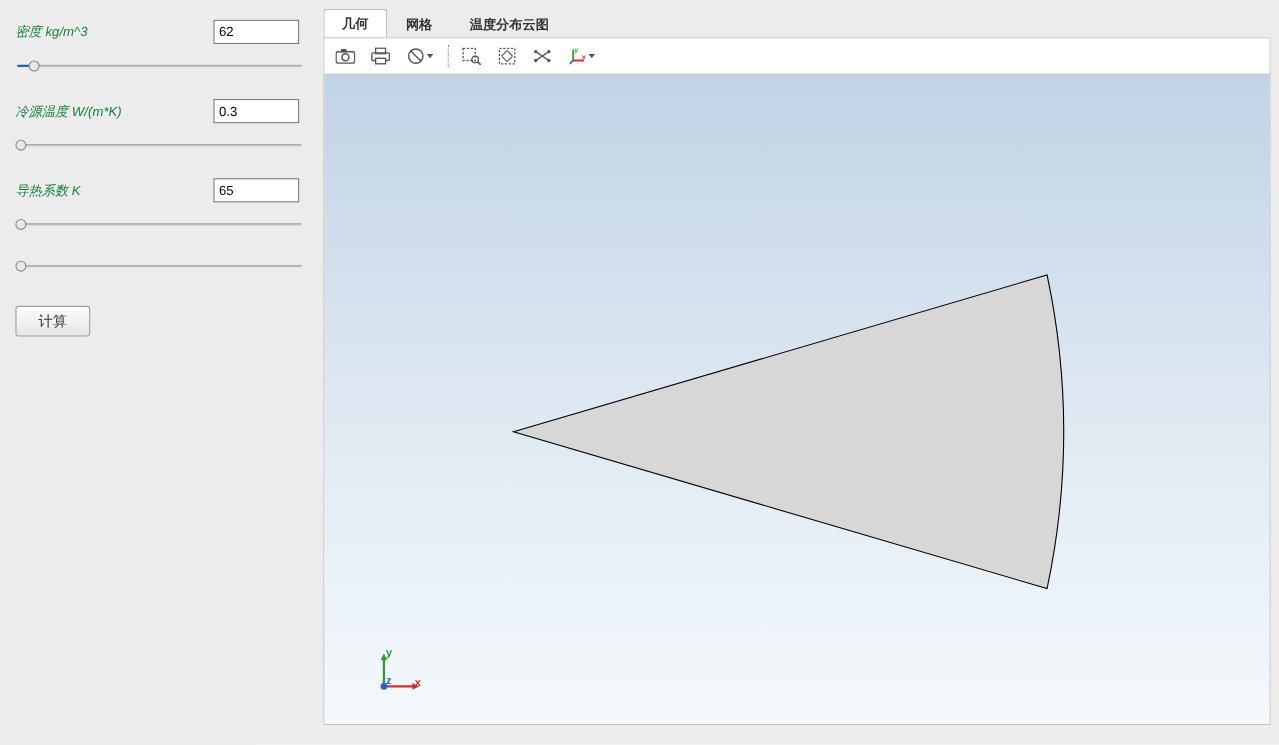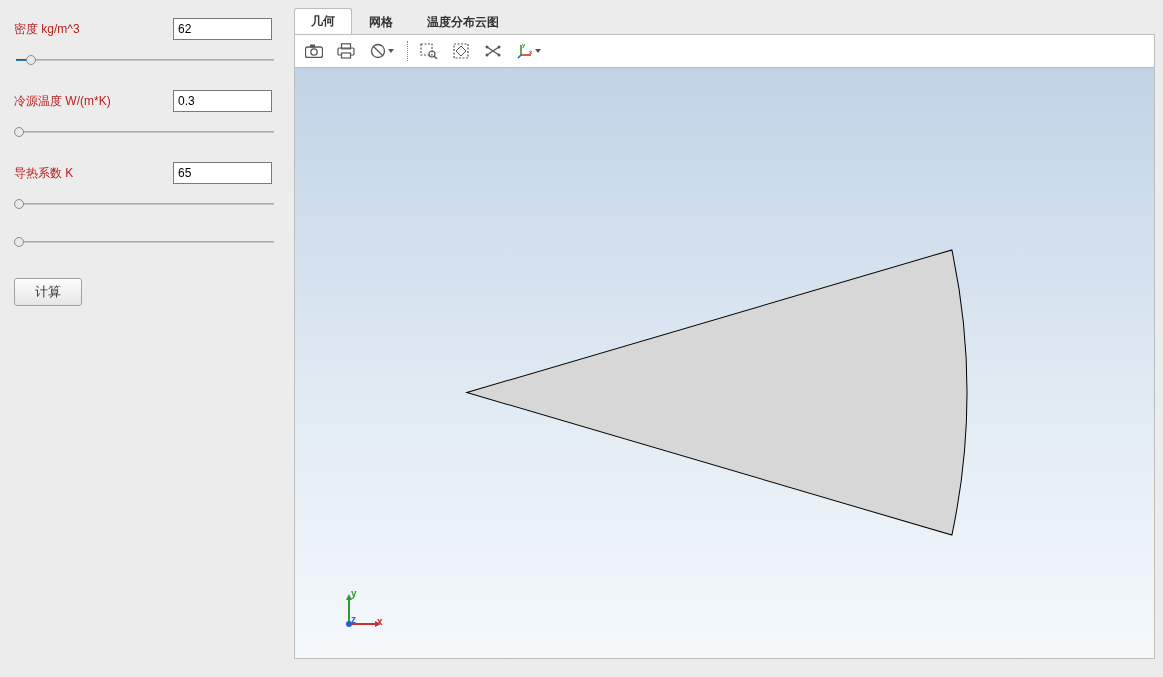--- a/index.html
+++ b/index.html
@@ -23,24 +23,25 @@
   .param {
     margin-bottom: 22px;
   }
   .param-row {
     display: flex;
     align-items: center;
     justify-content: space-between;
     margin-bottom: 12px;
   }
   .param-label {
-    color: #b91c1c;
+    color: #15803d;
+    font-style: italic;
   }
   .param-input {
-    width: 99px;
+    width: 78px;
     height: 22px;
     border: 1px solid #7a7a7a;
     background: #fff;
     font-size: 12px;
     padding: 2px 4px;
     outline: none;
   }
   
   .slider {
     position: relative;

